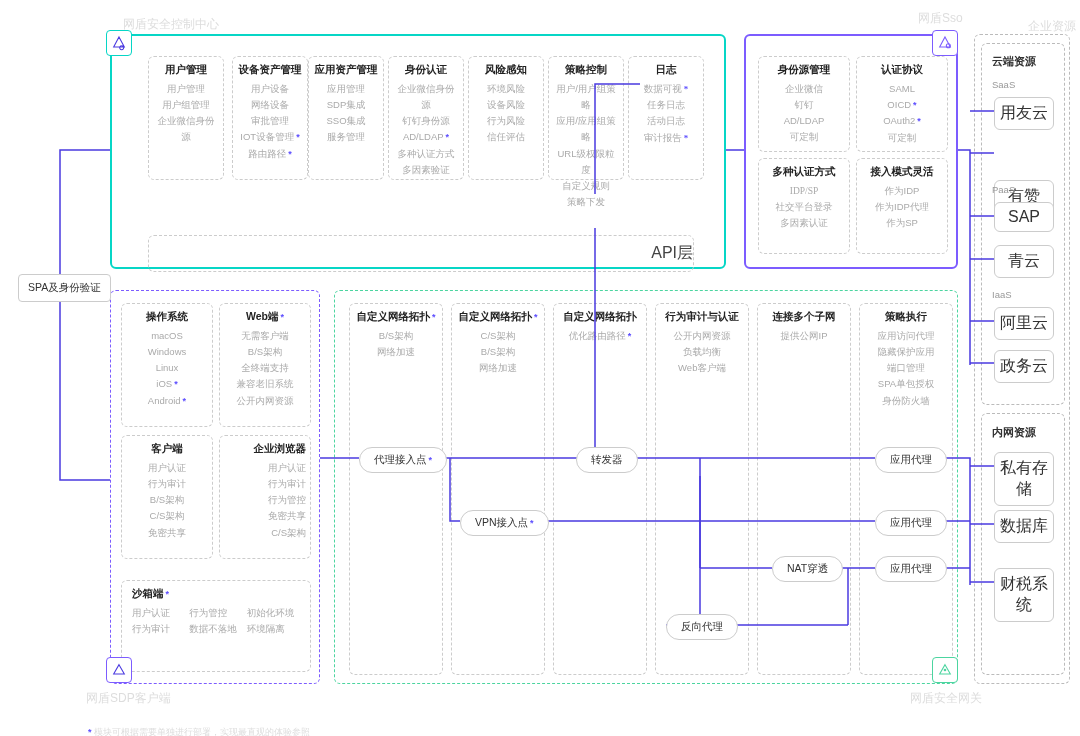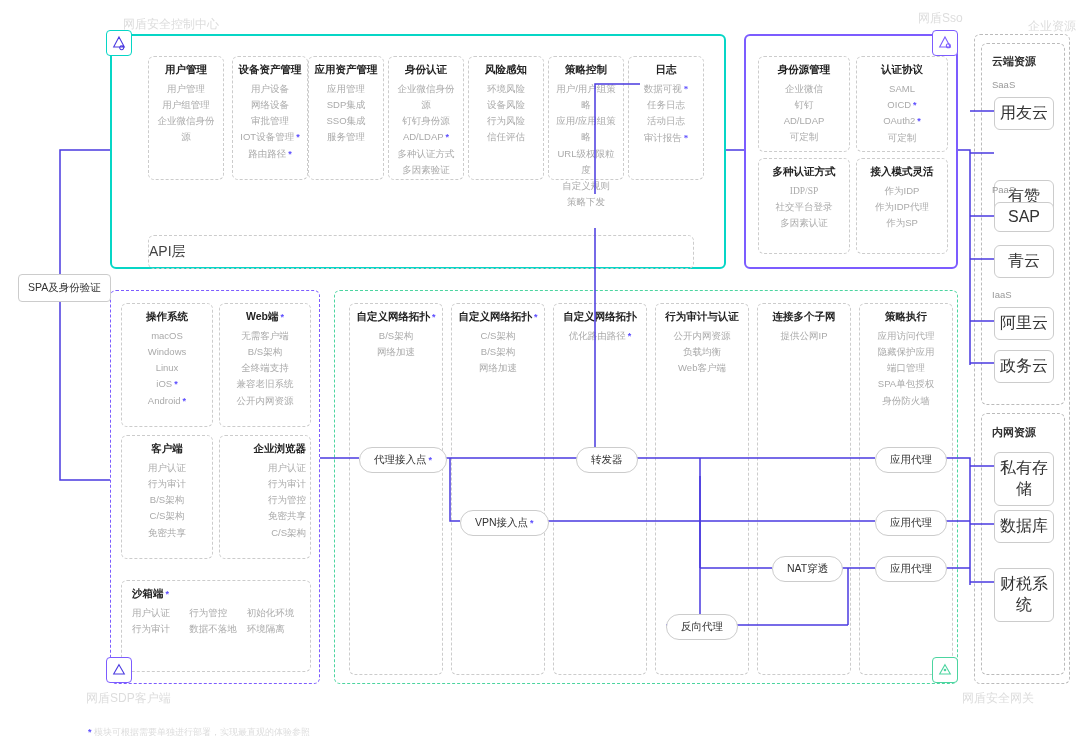--- a/index.html
+++ b/index.html
@@ -59,23 +59,23 @@
     background: #fff;
     padding: 5px 14px;
     font-size: 10.5px;
     text-align: right;
     z-index: 10;
   }
   .api-bar {
     position: absolute;
     border: 1px dashed #ccc;
     border-radius: 6px;
-    text-align: left;
+    text-align: right;
     padding: 7px 0;
-    font-size: 14px;
+    font-size: 16px;
     color: #444;
   }
   .svg-wires {
     position: absolute;
     left: 0; top: 0;
     width: 1080px; height: 736px;
     pointer-events: none;
     z-index: 5;
   }
   .svg-wires path, .svg-wires line {
@@ -114,21 +114,21 @@
     z-index: 15;
   }
 </style>
 </head>
 <body>
 
 <div class="region-label" style="left:86px; top:16px;margin-left:37px;">网盾安全控制中心</div>
 <div class="region-label" style="left:918px; top:10px;">网盾Sso</div>
 <div class="region-label" style="left:1028px; top:18px;">企业资源</div>
 <div class="region-label" style="left:86px; top:690px;">网盾SDP客户端</div>
-<div class="region-label" style="left:962px; top:690px;">网盾安全网关</div>
+<div class="region-label" style="left:910px; top:690px;">网盾安全网关</div>
 <div class="footnote" style="left:86px; top:726px;">
   <span class="asterisk">*</span> <span>模块可根据需要单独进行部署，实现最直观的体验参照</span>
 </div>
 
 <div class="corner-icon" style="left:106px; top:30px; border-color:#06d6c6;">
   <svg viewBox="0 0 24 24">
       <path d="M12 3 L20 18 L4 18 Z M16 16 a3 3 0 1 0 0.1 0" fill="none" stroke="#4a3ae0" stroke-width="1.6"></path>
     </svg>
 </div>
 <div class="corner-icon" style="left:932px; top:30px; border-color:#7c5cff;">

